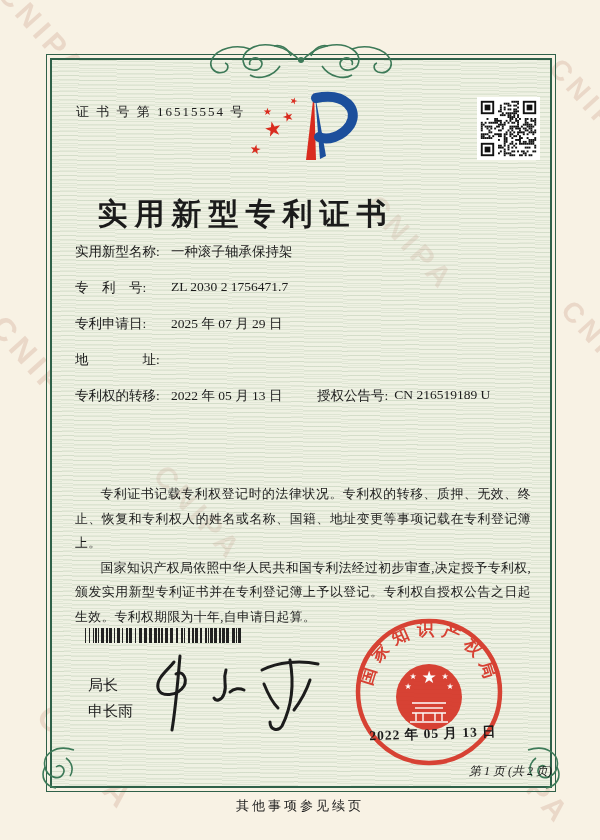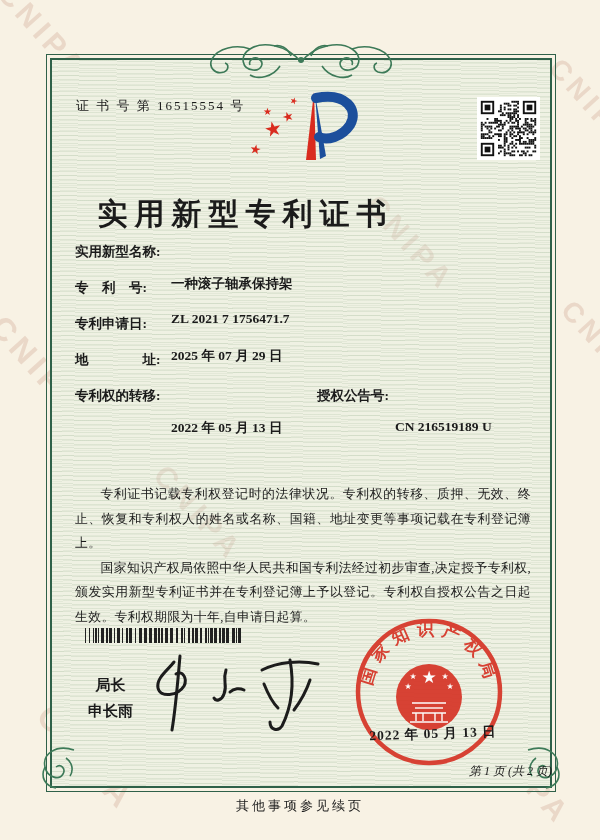--- a/index.html
+++ b/index.html
@@ -21,37 +21,37 @@
     position:absolute;left:50px;top:58px;width:502px;height:730px;
     border:2px solid #2f6149;outline:1px solid #2f6149;outline-offset:3px;
     box-sizing:border-box;pointer-events:none;
   }
   .watermark{
     position:absolute;font-family:"Liberation Sans","DejaVu Sans",sans-serif;
     font-weight:bold;letter-spacing:5px;transform:rotate(48deg);
     color:rgba(201,156,137,0.30);user-select:none;white-space:nowrap;
   }
   .wm-in{color:rgba(190,150,132,0.20);}
-  .cert-no{position:absolute;left:76px;top:97px;font-size:13px;letter-spacing:2px;}
+  .cert-no{position:absolute;left:76px;top:103px;font-size:13px;letter-spacing:2px;}
   .logo{position:absolute;left:236px;top:88px;}
   .qr{position:absolute;left:477px;top:97px;width:63px;height:63px;background:#fff;}
   .title{position:absolute;left:0;top:176px;width:491px;text-align:center;
     font-size:30px;font-weight:bold;letter-spacing:7px;margin-top:18px;}
-  .fields{position:absolute;left:75px;top:243px;width:455px;font-weight:bold;}
+  .fields{position:absolute;left:75px;top:243px;width:455px;}
   .frow{height:36px;display:flex;align-items:flex-start;font-size:13.5px;position:relative;}
   .flabel{flex:0 0 96px;white-space:pre;}
-  .fvalue{white-space:pre;margin-top:32px;}
+  .fvalue{white-space:pre;}
   .grant-no{position:absolute;left:233px;top:0;display:flex;}
   .grant-no .flabel{flex:0 0 auto;margin-right:6px;margin-left:9px;}
   .paras{position:absolute;left:75px;top:482px;width:456px;font-size:12.8px;
     line-height:1.92;text-align:justify;letter-spacing:0.4px;}
   .paras p{margin:0;text-indent:2em;}
   .barcode{position:absolute;left:85px;top:628px;width:156px;height:15px;}
-  .signer{position:absolute;left:88px;top:672px;font-size:15px;font-weight:bold;
-    font-family:"Liberation Sans","DejaVu Sans",sans-serif;line-height:26px;text-align:center;}
+  .signer{position:absolute;left:88px;top:672px;font-size:15px;font-weight:normal;
+    font-family:"Liberation Sans","DejaVu Sans",sans-serif;line-height:26px;}
   .signature{position:absolute;left:142px;top:648px;}
   .seal{position:absolute;left:352px;top:615px;}
   .seal-date{position:absolute;left:360px;top:725px;width:146px;text-align:center;
     font-size:13.5px;font-weight:bold;letter-spacing:1px;transform:rotate(-2deg);}
   .page-note{position:absolute;left:0;top:763px;width:552px;text-align:right;font-size:12px;font-style:italic;}
   .cont-note{position:absolute;left:0;top:797px;width:600px;text-align:center;
     font-size:13px;letter-spacing:3px;}
   .flourish-top{position:absolute;left:196px;top:36px;}
   .flourish-bl{position:absolute;left:36px;top:744px;}
   .flourish-br{position:absolute;left:524px;top:744px;}
@@ -409,21 +409,21 @@
 
   <div class="title">实用新型专利证书</div>
 
   <div class="fields">
     <div class="frow">
       <span class="flabel">实用新型名称:</span>
       <span class="fvalue">一种滚子轴承保持架</span>
     </div>
     <div class="frow">
       <span class="flabel">专　利　号:</span>
-      <span class="fvalue">ZL 2021 7 1756471.7</span>
+      <span class="fvalue">ZL 2030 2 1756471.7</span>
     </div>
     <div class="frow">
       <span class="flabel">专利申请日:</span>
       <span class="fvalue">2025 年 07 月 29 日</span>
     </div>
     <div class="frow">
       <span class="flabel">地　　　　址:</span>
     </div>
     <div class="frow">
       <span class="flabel">专利权的转移:</span>

